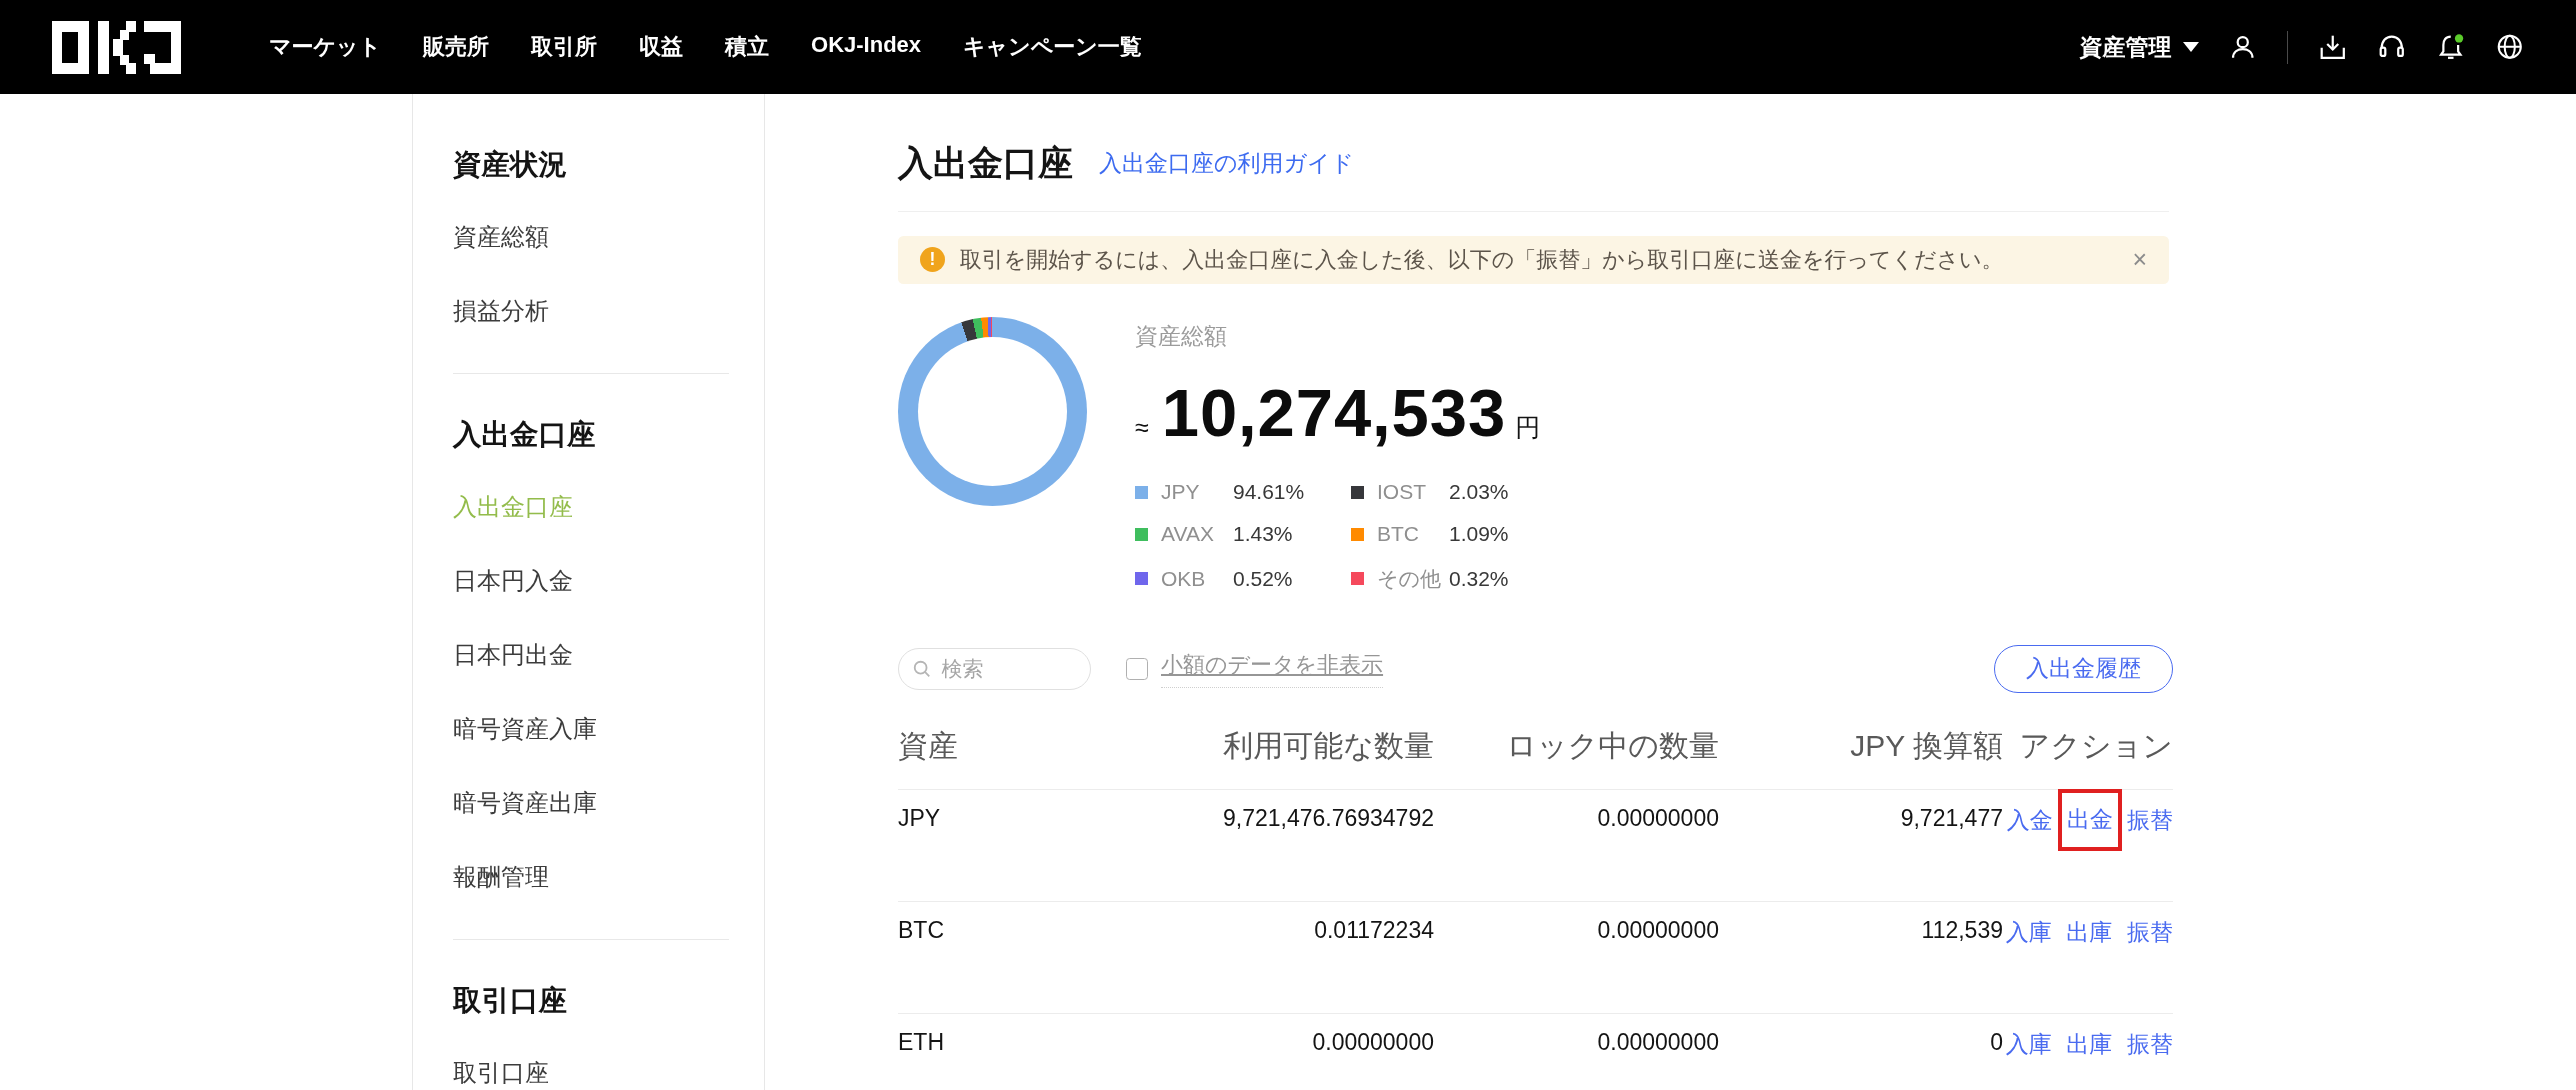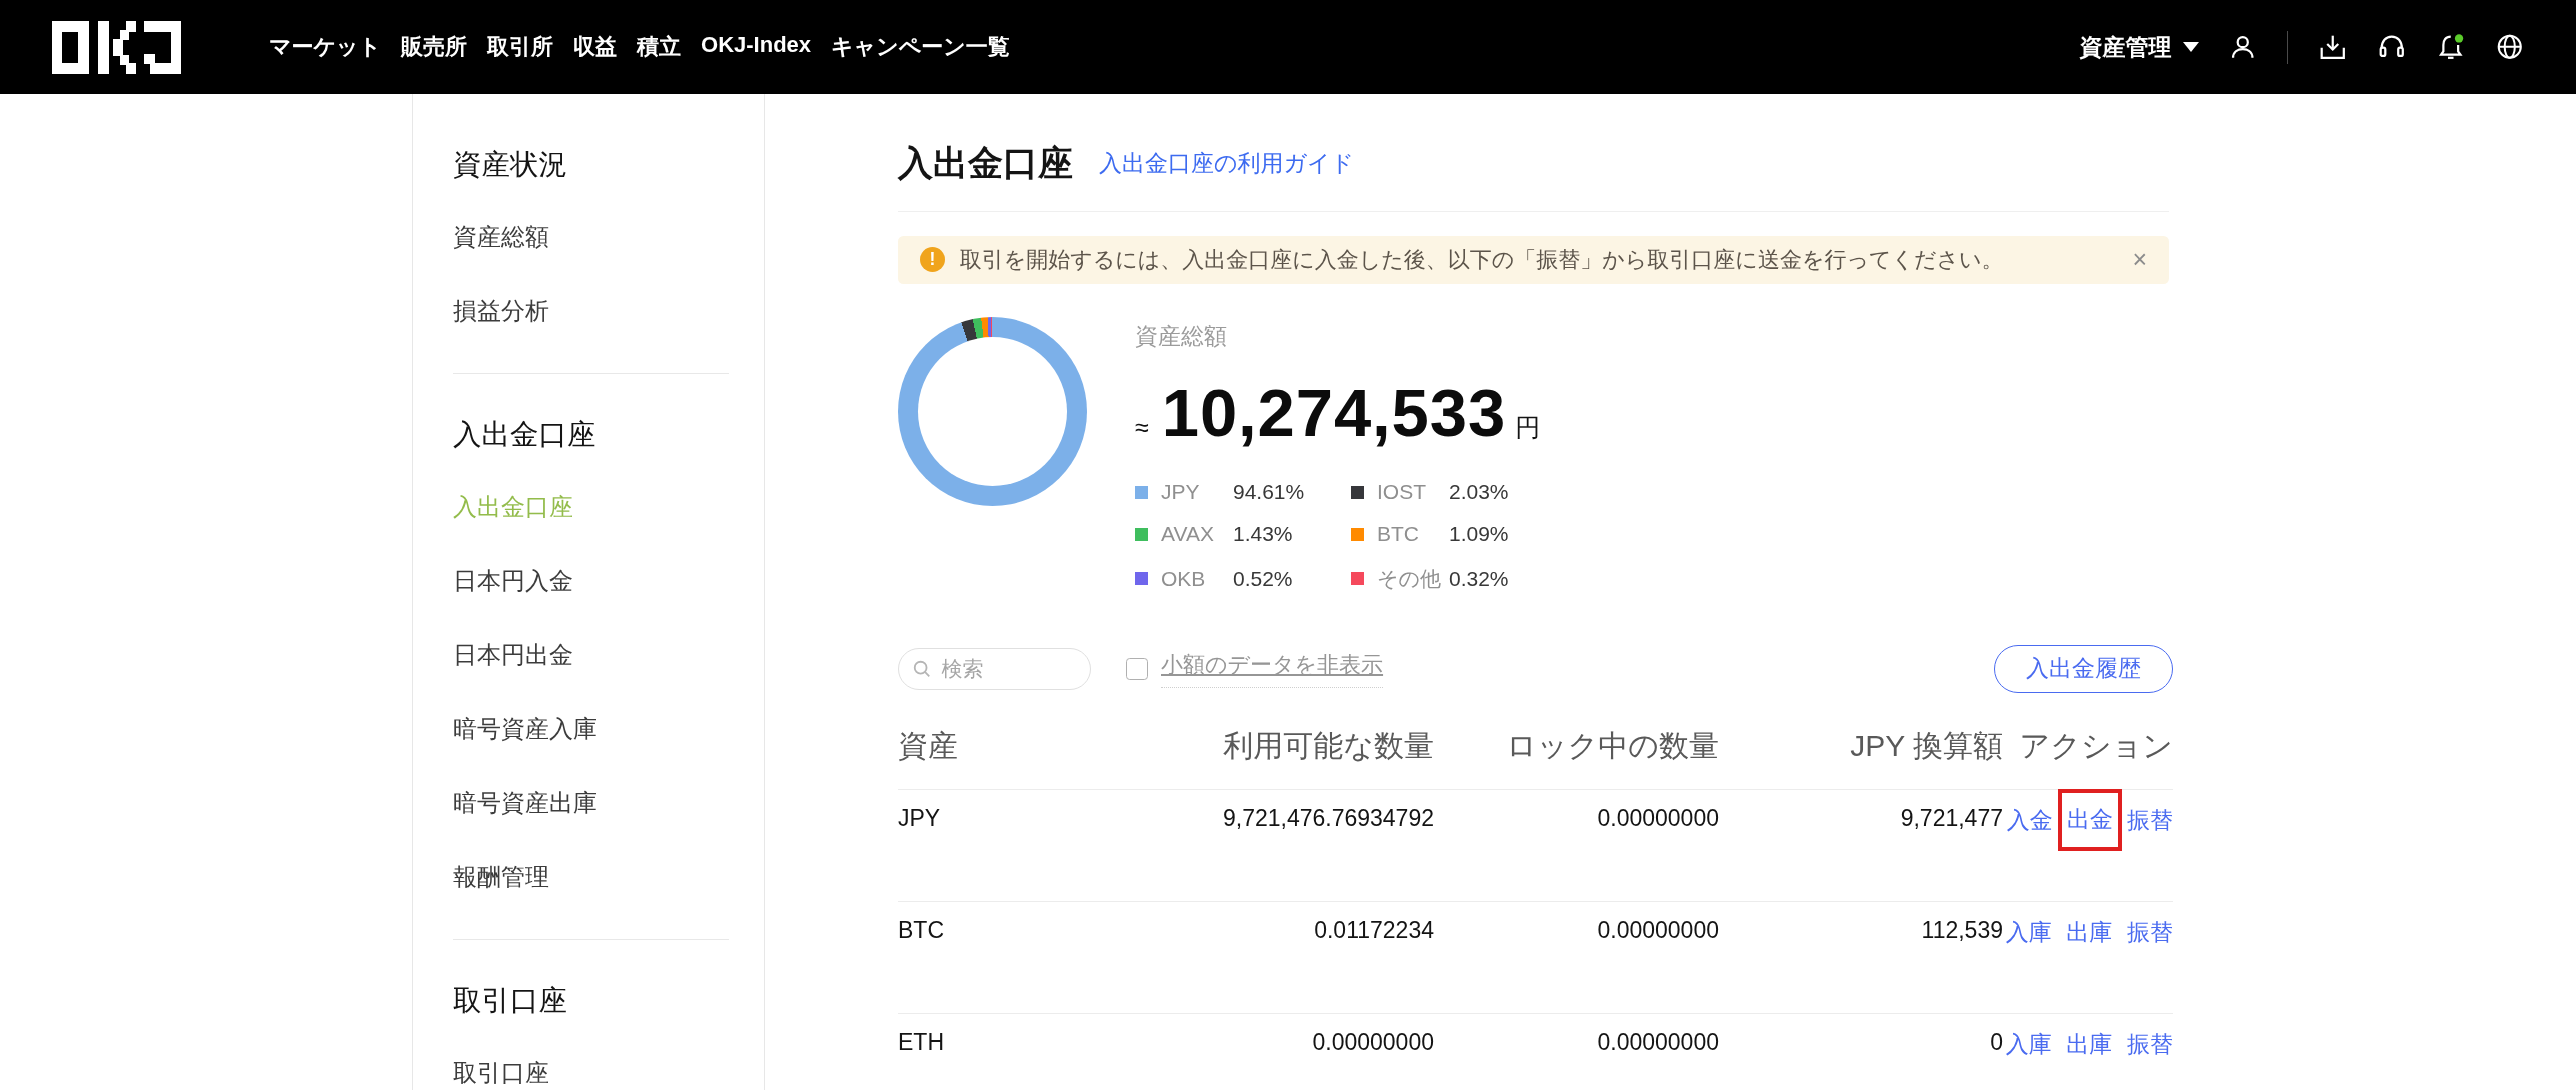--- a/index.html
+++ b/index.html
@@ -2,33 +2,33 @@
 <html style="font-size:14.7px"><head>
 <meta charset="utf-8">
 <style>
   html,body{margin:0;padding:0;background:#fff;}
   body{width:2576px;height:1090px;overflow:hidden;font-family:"Liberation Sans","DejaVu Sans",sans-serif;color:#141414;}
   .sr{position:absolute;width:0.9px;height:0.9px;overflow:hidden;clip:rect(0 0 0 0);}
 
   
   .header{height:94px;background:#000;display:flex;align-items:center;padding:0 52px;box-sizing:border-box;color:#fff;}
   .logo{display:flex;align-items:center;}
-  .nav{display:flex;gap:20px;margin-left:88px;}
+  .nav{display:flex;gap:42px;margin-left:88px;}
   .nav a{color:#fff;text-decoration:none;font-size:22px;font-weight:700;white-space:nowrap;}
   .header-right{margin-left:auto;display:flex;align-items:center;gap:29.5px;}
   .account{display:flex;align-items:center;gap:11px;font-size:23px;font-weight:700;cursor:pointer;}
   .caret{width:0;height:0;border-left:8.3px solid transparent;border-right:8.3px solid transparent;border-top:10px solid #fff;}
   .vdiv{width:0.9px;height:33px;background:#4a4a4a;}
   .hicon{width:29.5px;height:29.5px;display:block;cursor:pointer;}
   .hicon svg{width:29.5px;height:29.5px;display:block;}
 
   
   .layout{display:flex;align-items:stretch;}
   .sidebar{margin-left:412px;width:353px;box-sizing:border-box;border-left:0.9px solid #e7e7e7;border-right:0.9px solid #e7e7e7;padding:52px 37px 0 40px;height:996px;}
-  .side-heading{font-size:28.5px;font-weight:400;color:#141414;margin:0 0 37px 0;}
+  .side-heading{font-size:28.5px;font-weight:700;color:#141414;margin:0 0 37px 0;}
   .side-item{font-size:24px;color:#3c3c3c;margin-bottom:42px;cursor:pointer;white-space:nowrap;}
   .side-item.active{color:#93BC4B;}
   .side-divider{height:0.9px;background:#e8e8e8;width:276px;margin:46px 0 42px 0;}
 
   
   .main{flex:1;padding:46px 0 0 133px;box-sizing:border-box;}
   .title-row{display:flex;align-items:center;gap:26px;}
   .page-title{font-size:35px;font-weight:700;color:#141414;}
   .guide-link{font-size:23px;color:#3D6BF0;text-decoration:none;cursor:pointer;}
   .title-divider{width:1271px;height:0.9px;background:#efefef;margin-top:24px;}

